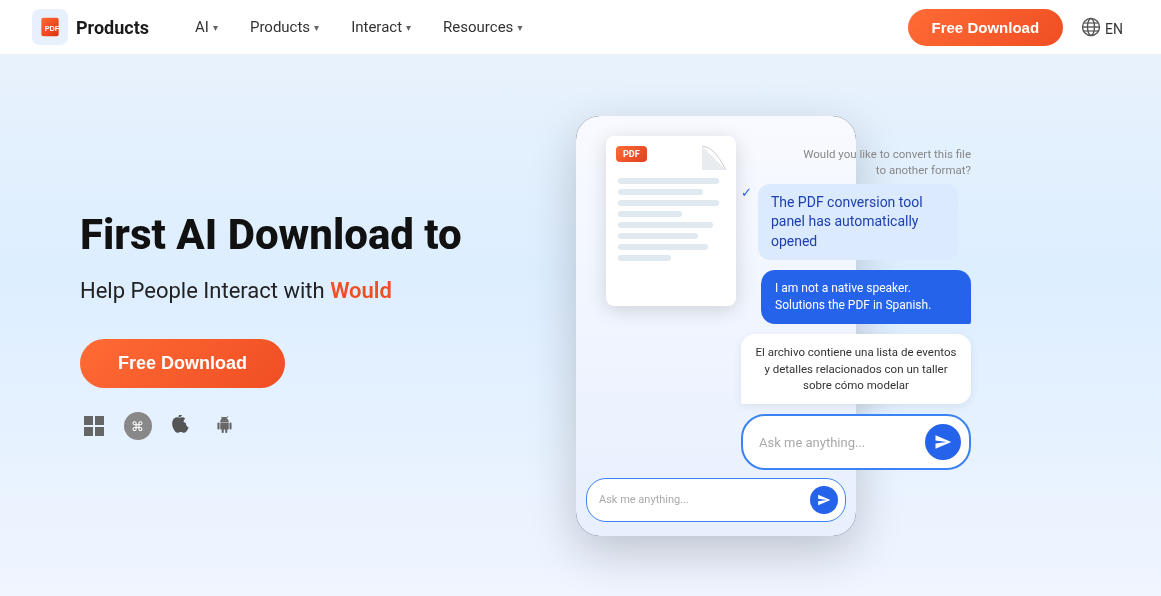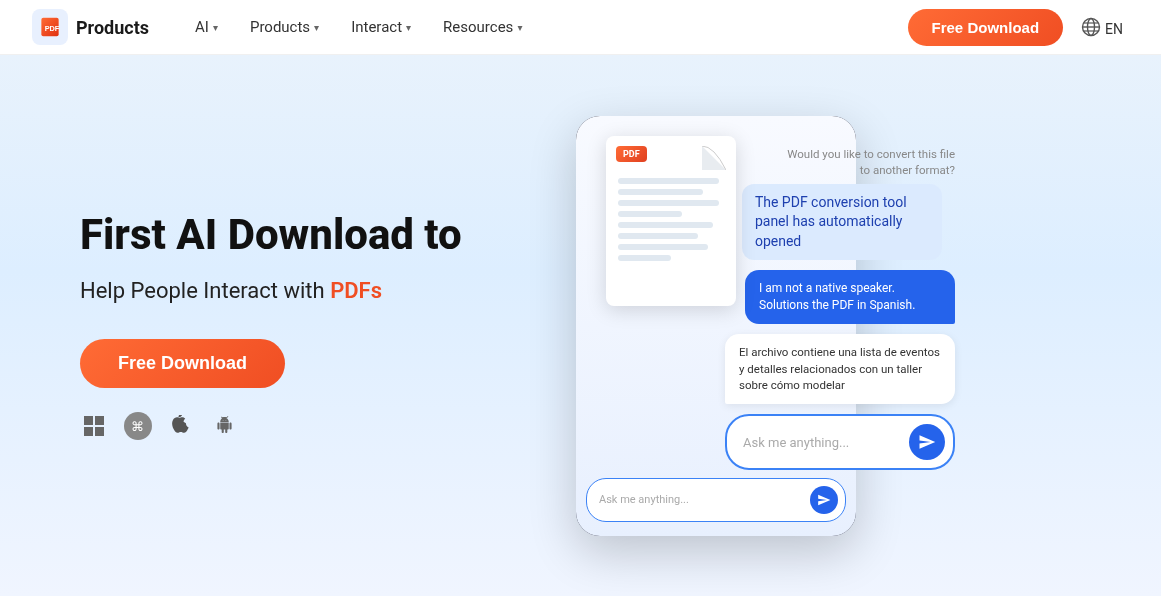--- a/index.html
+++ b/index.html
@@ -285,21 +285,21 @@
     </div>
   </div>
 </nav>
 
 <section class="hero">
   <div class="hero-content">
     <h1 class="hero-title">
       <span>First AI Download to</span>
     </h1>
     <p class="hero-subtitle">
-      Help People Interact with <span style="color:#f04e23;font-weight:600;">PDFs</span>
+      Help People Interact with <span style="color:#f04e23;font-weight:600;">Would</span>
     </p>
     <button class="btn-free-download-hero">Free Download</button>
     <div class="platform-icons">
 
       <span class="platform-icon">
         <svg width="22" height="22" viewBox="0 0 22 22" fill="none">
           <rect x="1" y="1" width="9" height="9" fill="#666"></rect>
           <rect x="12" y="1" width="9" height="9" fill="#666"></rect>
           <rect x="1" y="12" width="9" height="9" fill="#666"></rect>
           <rect x="12" y="12" width="9" height="9" fill="#666"></rect>
@@ -361,36 +361,36 @@
             <span class="screen-input-text">Ask me anything...</span>
             <div class="screen-send">
               <svg width="14" height="14" viewBox="0 0 24 24" fill="none">
                 <path d="M2 21l21-9L2 3v7l15 2-15 2v7z" fill="#fff"></path>
               </svg>
             </div>
           </div>
         </div>
       </div>
 
-      <div style="position:absolute;left:164px;top:70px;background:transparent;">
+      <div style="position:absolute;left:180px;top:70px;background:transparent;">
         <div style="display:flex;align-items:flex-start;gap:8px;justify-content:flex-end;margin-bottom:6px;">
           <div style="font-size:11.5px;color:#888;text-align:right;line-height:1.4;max-width:180px;">Would you like to convert this file to another format?</div>
         </div>
 
         <div style="display:flex;align-items:flex-start;gap:6px;margin-bottom:10px;">
           <span style="color:#2563eb;font-size:13px;margin-top:1px;">✓</span>
           <div style="background:#dbeafe;color:#1e40af;font-size:14px;padding:9px 13px;border-radius:12px;max-width:200px;line-height:1.4;">The PDF conversion tool panel has automatically opened</div>
         </div>
 
         <div style="display:flex;justify-content:flex-end;margin-bottom:10px;">
           <div style="background:#2563eb;color:#fff;font-size:12px;padding:10px 14px;border-radius:14px 14px 2px 14px;max-width:210px;line-height:1.4;">I am not a native speaker. Solutions the PDF in Spanish.</div>
         </div>
 
         <div style="display:flex;justify-content:flex-start;margin-bottom:10px;">
-          <div style="background:#fff;color:#333;font-size:11.5px;padding:10px 14px;border-radius:14px 14px 14px 2px;max-width:230px;line-height:1.45;box-shadow:0 2px 8px rgba(0,0,0,0.08);">El archivo contiene una lista de eventos y detalles relacionados con un taller sobre cómo modelar</div>
+          <div style="background:#fff;color:#333;font-size:11.5px;padding:10px 14px;border-radius:14px 14px 14px 2px;max-width:230px;line-height:1.45;box-shadow:0 2px 8px rgba(0,0,0,0.08);text-align:center;">El archivo contiene una lista de eventos y detalles relacionados con un taller sobre cómo modelar</div>
         </div>
 
         <div style="display:flex;align-items:center;gap:8px;background:#fff;border:2px solid #3b82f6;border-radius:24px;padding:8px 8px 8px 16px;max-width:290px;">
           <span style="flex:1;font-size:13px;color:#aaa;">Ask me anything...</span>
           <button class="chat-send-btn">
             <svg viewBox="0 0 24 24" fill="none">
               <path d="M2 21l21-9L2 3v7l15 2-15 2v7z" fill="#fff"></path>
             </svg>
           </button>
         </div>

